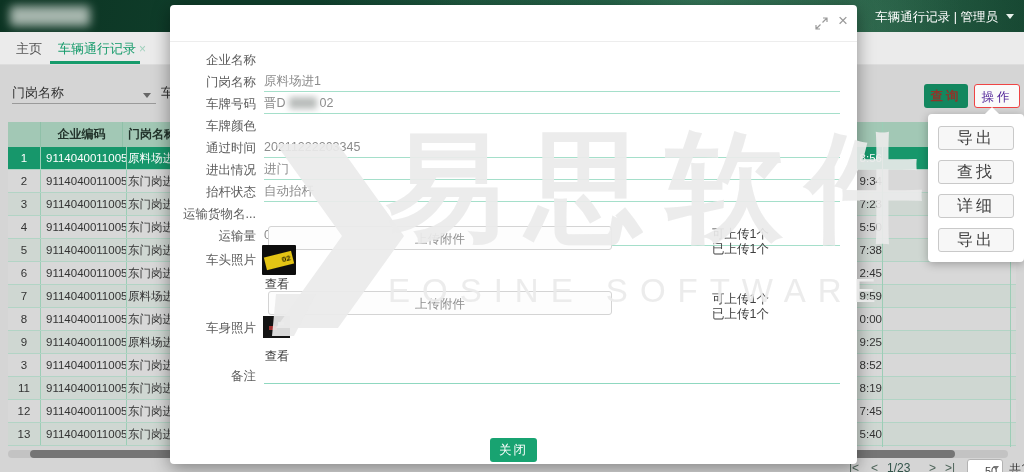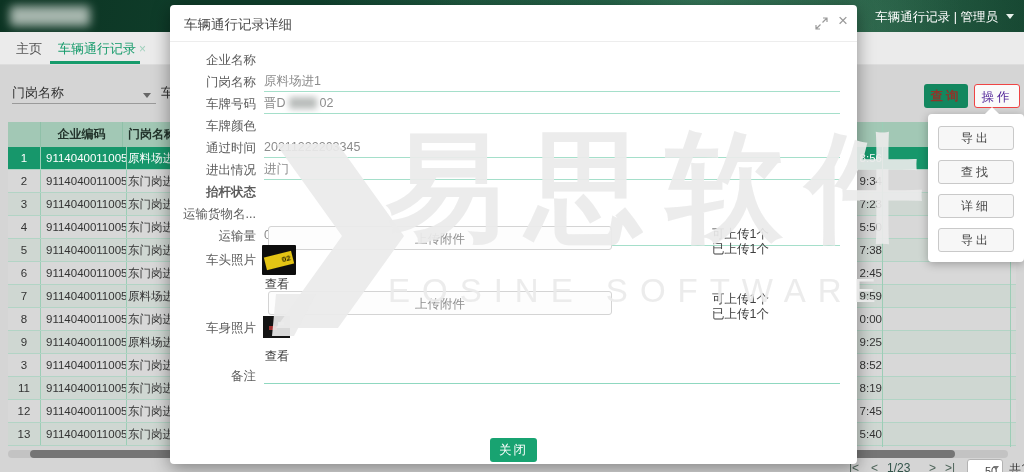--- a/index.html
+++ b/index.html
@@ -64,21 +64,21 @@
   #pg-size{position:absolute;left:122px;top:1px;width:34px;height:17px;background:#fff;
     border:1px solid #b3b3b3;border-radius:3px;font-size:11px;color:#444;text-align:center;line-height:16px}
   #pg-size-caret{position:absolute;right:3px;top:6px;width:0;height:0;border:3px solid transparent;border-top:4px solid #777}
   #pg-total{left:164px;color:#333;white-space:nowrap}
   
   #op-menu{position:absolute;left:928px;top:114px;width:96px;height:148px;background:#fff;
     border-radius:4px;box-shadow:0 2px 10px rgba(0,0,0,.28);z-index:30}
   #op-caret{position:absolute;left:987px;top:109px;width:10px;height:10px;background:#fff;
     transform:rotate(45deg);z-index:31}
   .menu-btn{position:absolute;left:10px;width:76px;height:24px;background:#f7f7f7;
-    border:1px solid #c9c9c9;border-radius:3px;font-size:12px;color:#444;letter-spacing:3px;
+    border:1px solid #c9c9c9;border-radius:3px;font-size:16px;color:#444;letter-spacing:3px;
     text-align:center;line-height:22px;box-sizing:border-box;cursor:pointer}
   
   #modal{position:absolute;left:170px;top:5px;width:687px;height:459px;background:#fff;
     border-radius:4px;box-shadow:0 4px 18px rgba(0,0,0,.4);z-index:10}
   #modal-title{position:absolute;left:14px;top:11px;font-size:13.5px;color:#4a4a4a}
   #modal-hr{position:absolute;left:0;top:36px;width:687px;height:1px;background:#ededed}
   #icon-max{position:absolute;left:645px;top:12px;width:13px;height:13px;cursor:pointer}
   #icon-close{position:absolute;left:668px;top:6px;font-size:17px;color:#9a9a9a;cursor:pointer}
   .f-row{position:absolute;left:0;width:687px;height:21px}
   .f-label{position:absolute;left:0;top:3px;width:86px;text-align:right;font-size:12.5px;
@@ -244,21 +244,20 @@
 
 <div id="op-caret"></div>
 <div id="op-menu">
     <div class="menu-btn" style="top: 12px;">导出</div>
     <div class="menu-btn" style="top: 46px;">查找</div>
     <div class="menu-btn" style="top: 80px;">详细</div>
     <div class="menu-btn" style="top: 114px;">导出</div>
   </div>
 
 <div id="modal">
-  <div id="modal-title">车辆通行记录详细</div>
   <svg id="icon-max" viewBox="0 0 13 13">
     <g stroke="#9a9a9a" stroke-width="1.2" fill="none">
       <path d="M8 1h4v4M12 1L7.5 5.5"></path>
         <path d="M5 12H1V8M1 12l4.5-4.5"></path>
     </g>
   </svg>
   <div id="icon-close">×</div>
   <div id="modal-hr"></div>
 
   <div id="fields">
@@ -277,22 +276,23 @@
         <div class="f-label">车牌颜色</div>
       </div>
       <div class="f-row" style="top: 132px;">
         <div class="f-label">通过时间</div>
         <div class="f-value">20211222203345</div>
       </div>
       <div class="f-row" style="top: 154px;">
         <div class="f-label">进出情况</div>
         <div class="f-value">进门</div>
       </div>
-      <div class="f-row" style="top: 176px; font-weight: bold;">
+      <div class="f-row" style="top: 176px;">
         <div class="f-label">抬杆状态</div>
+        <div class="f-value">自动抬杆</div>
       </div>
       <div class="f-row" style="top: 198px;">
         <div class="f-label">运输货物名...</div>
       </div>
       <div class="f-row" style="top: 220px;">
         <div class="f-label">运输量</div>
         <div class="f-value">0</div>
       </div>
     </div>
 

